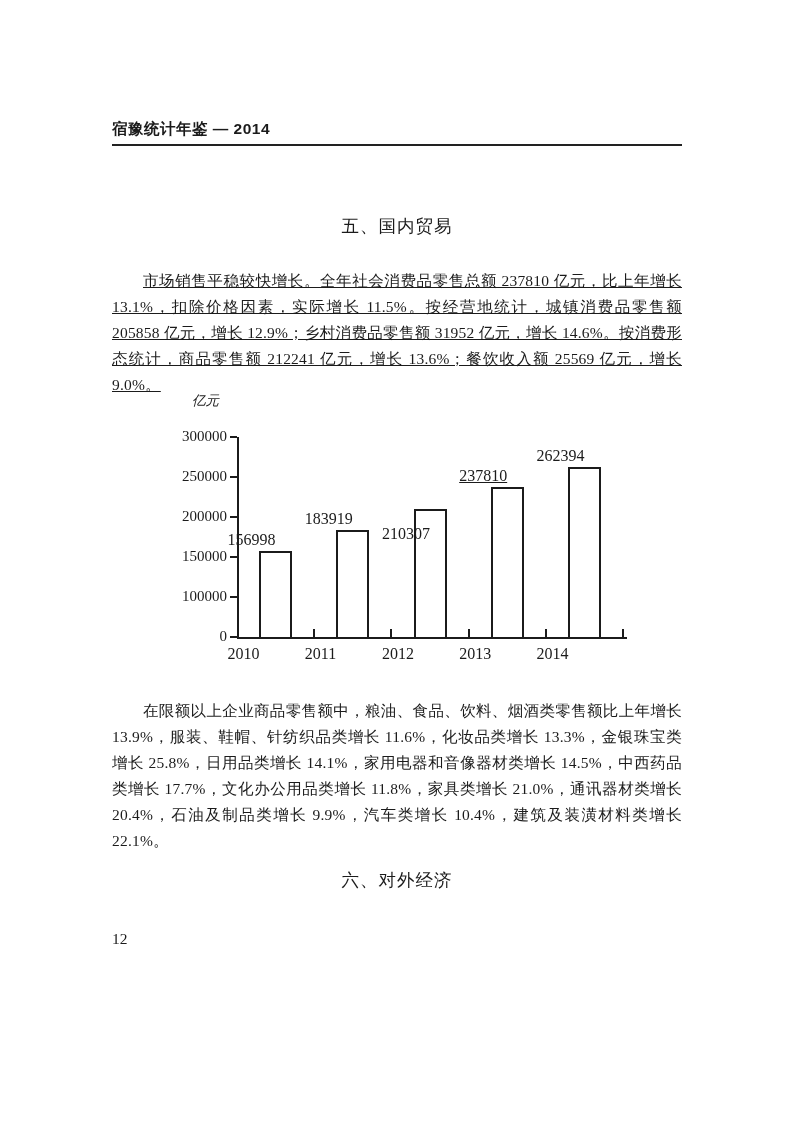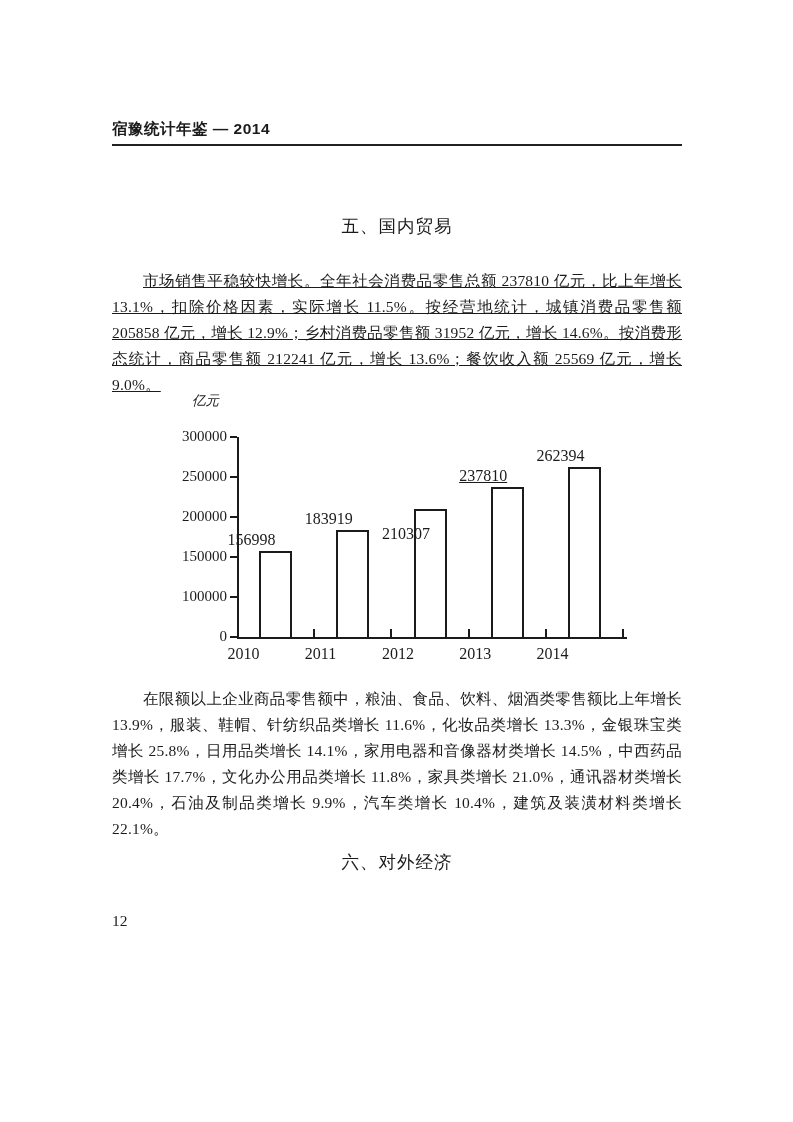--- a/index.html
+++ b/index.html
@@ -19,28 +19,28 @@
     font-weight:bold;font-size:15.5px;line-height:20px;
     padding-bottom:5px;border-bottom:2px solid #222222;
     letter-spacing:0.5px;
   }
   .section-title{
     font-family:"Liberation Sans","DejaVu Sans",sans-serif;
     font-weight:normal;font-size:17.5px;line-height:20px;
     text-align:center;margin:0;letter-spacing:1px;
   }
   .st-1{margin-top:70px;}
-  .st-2{margin-top:10px;}
+  .st-2{margin-top:16px;}
   .para{
     margin:0;font-size:15.5px;line-height:26px;
     text-align:justify;text-indent:2em;
     letter-spacing:0.2px;
   }
   .p-1{margin-top:32px;text-decoration:underline;}
-  .p-2{margin-top:17px;}
+  .p-2{margin-top:29px;}
   .p-3{margin-top:22px;}
   .chart-figure{
     position:relative;margin:-6px 0 0 0;height:277px;width:570px;
   }
   .chart-unit{
     position:absolute;left:80px;top:2px;
     font-style:italic;font-size:13.5px;line-height:14px;
   }
   .chart-title{
     position:absolute;left:98px;top:15px;

